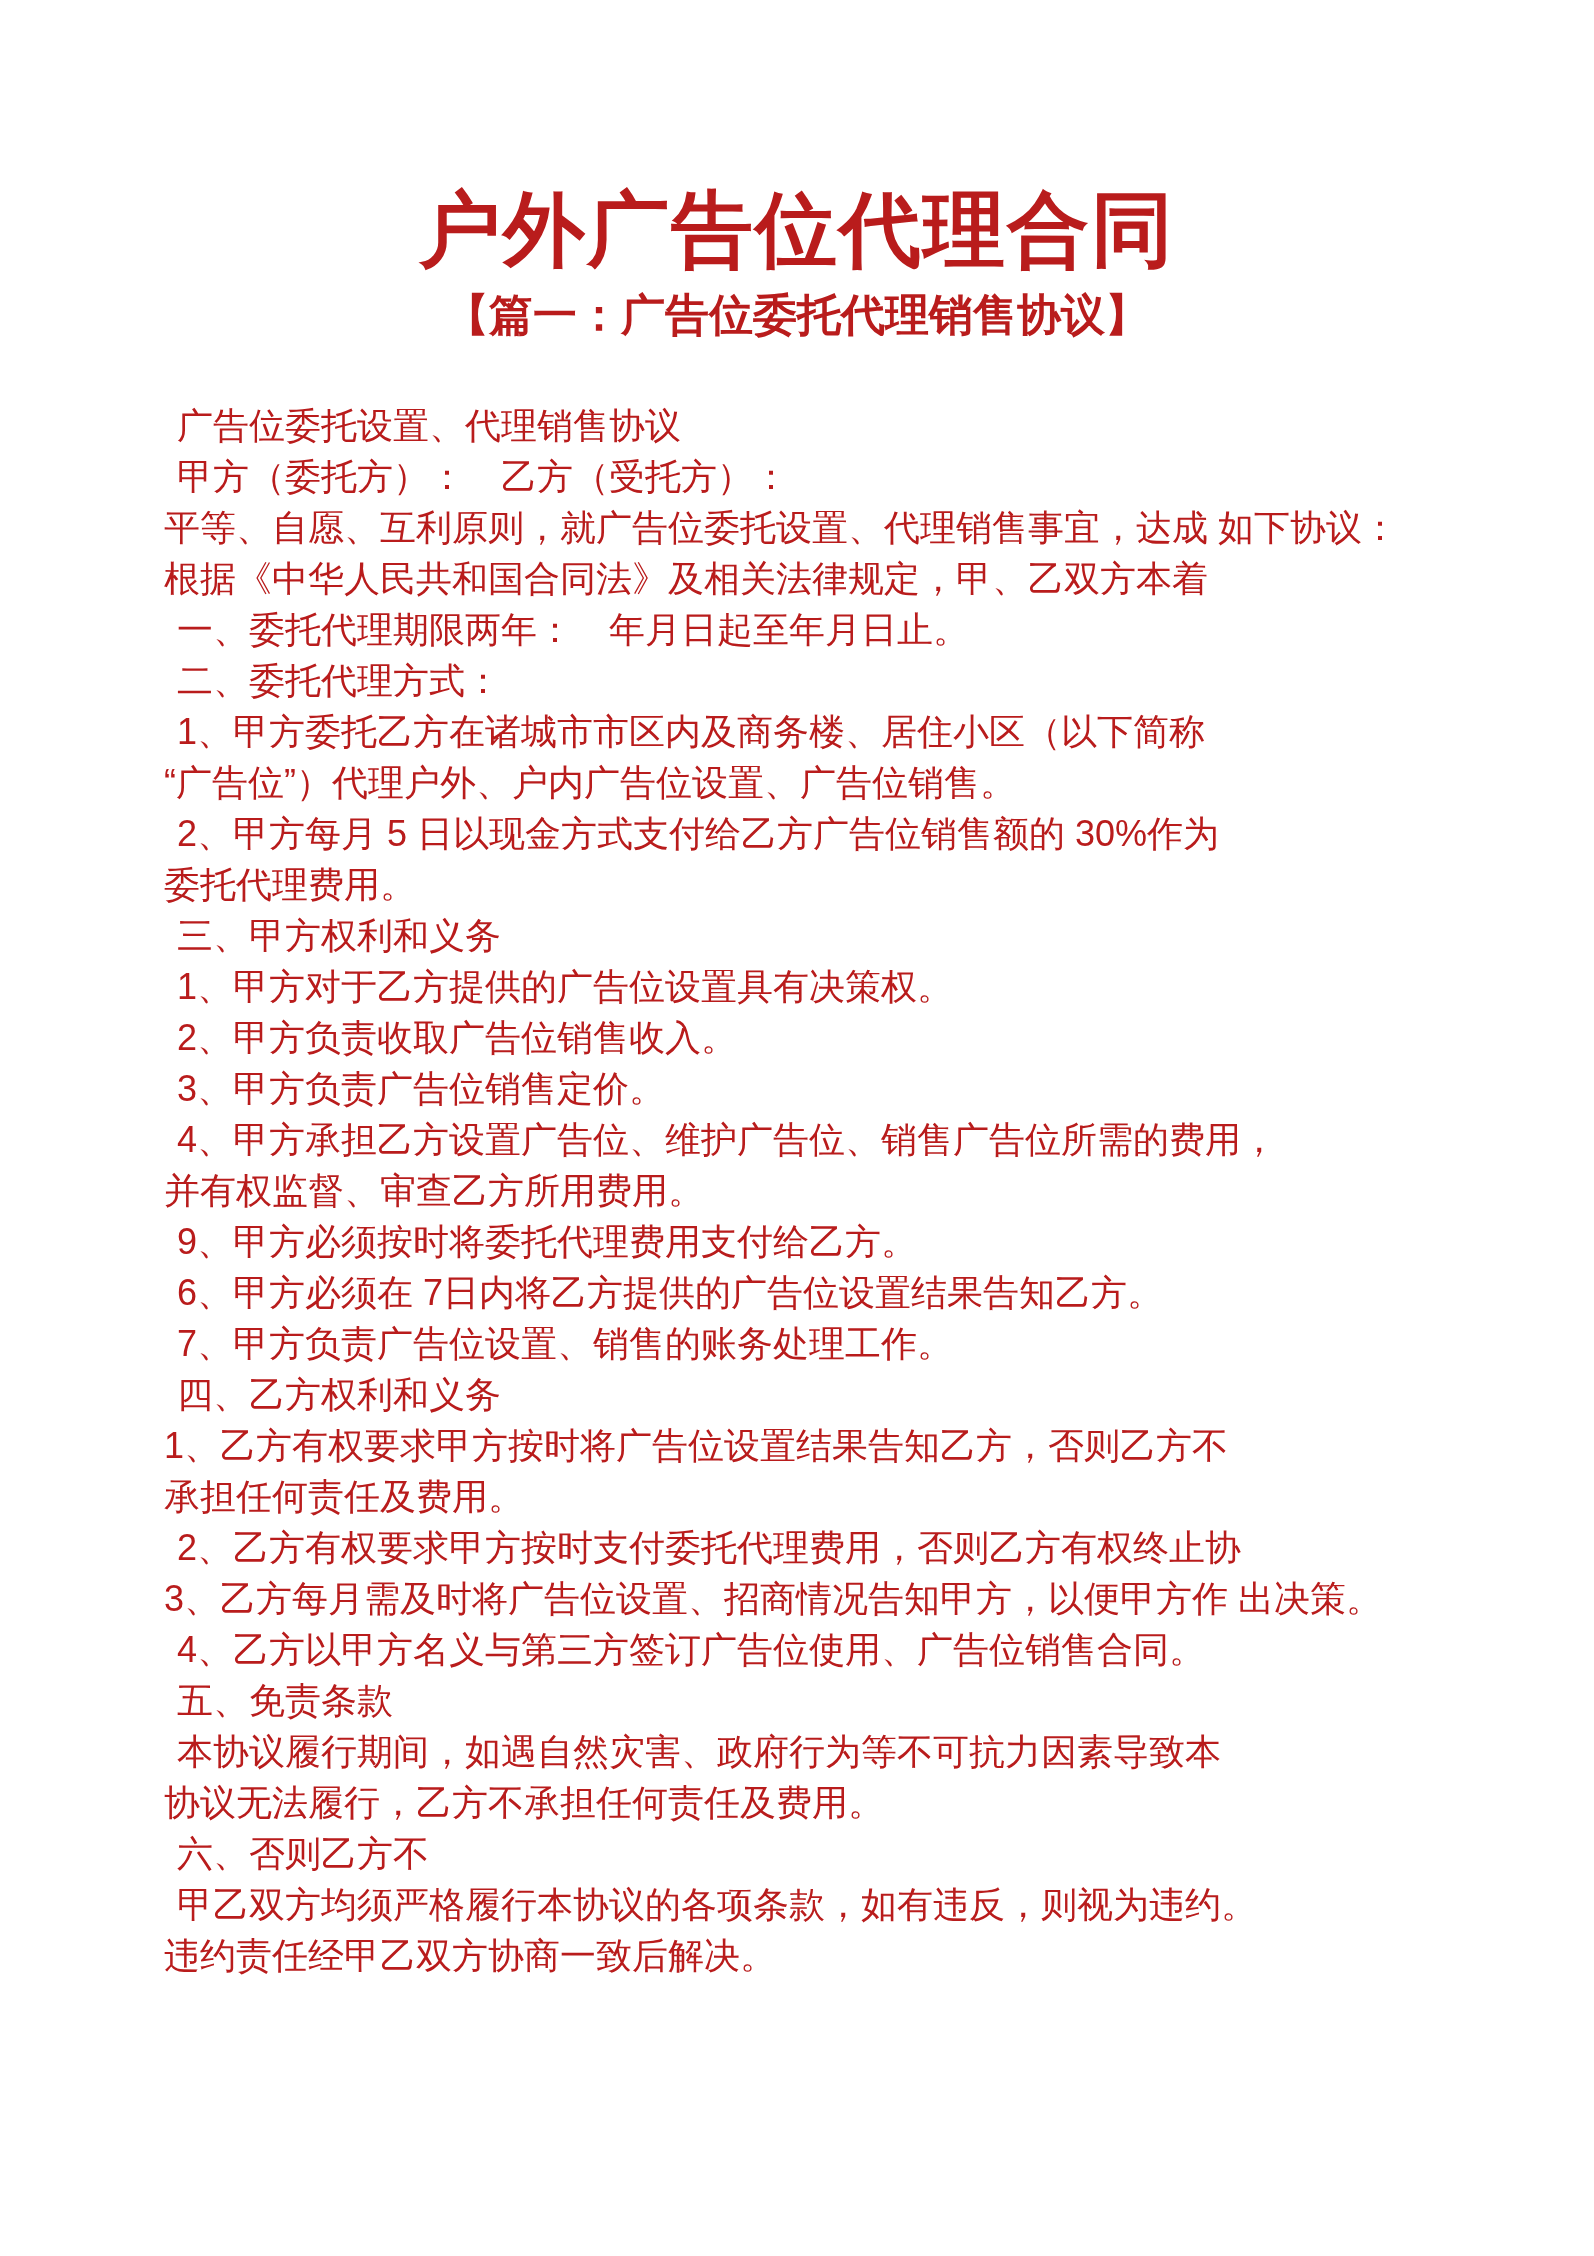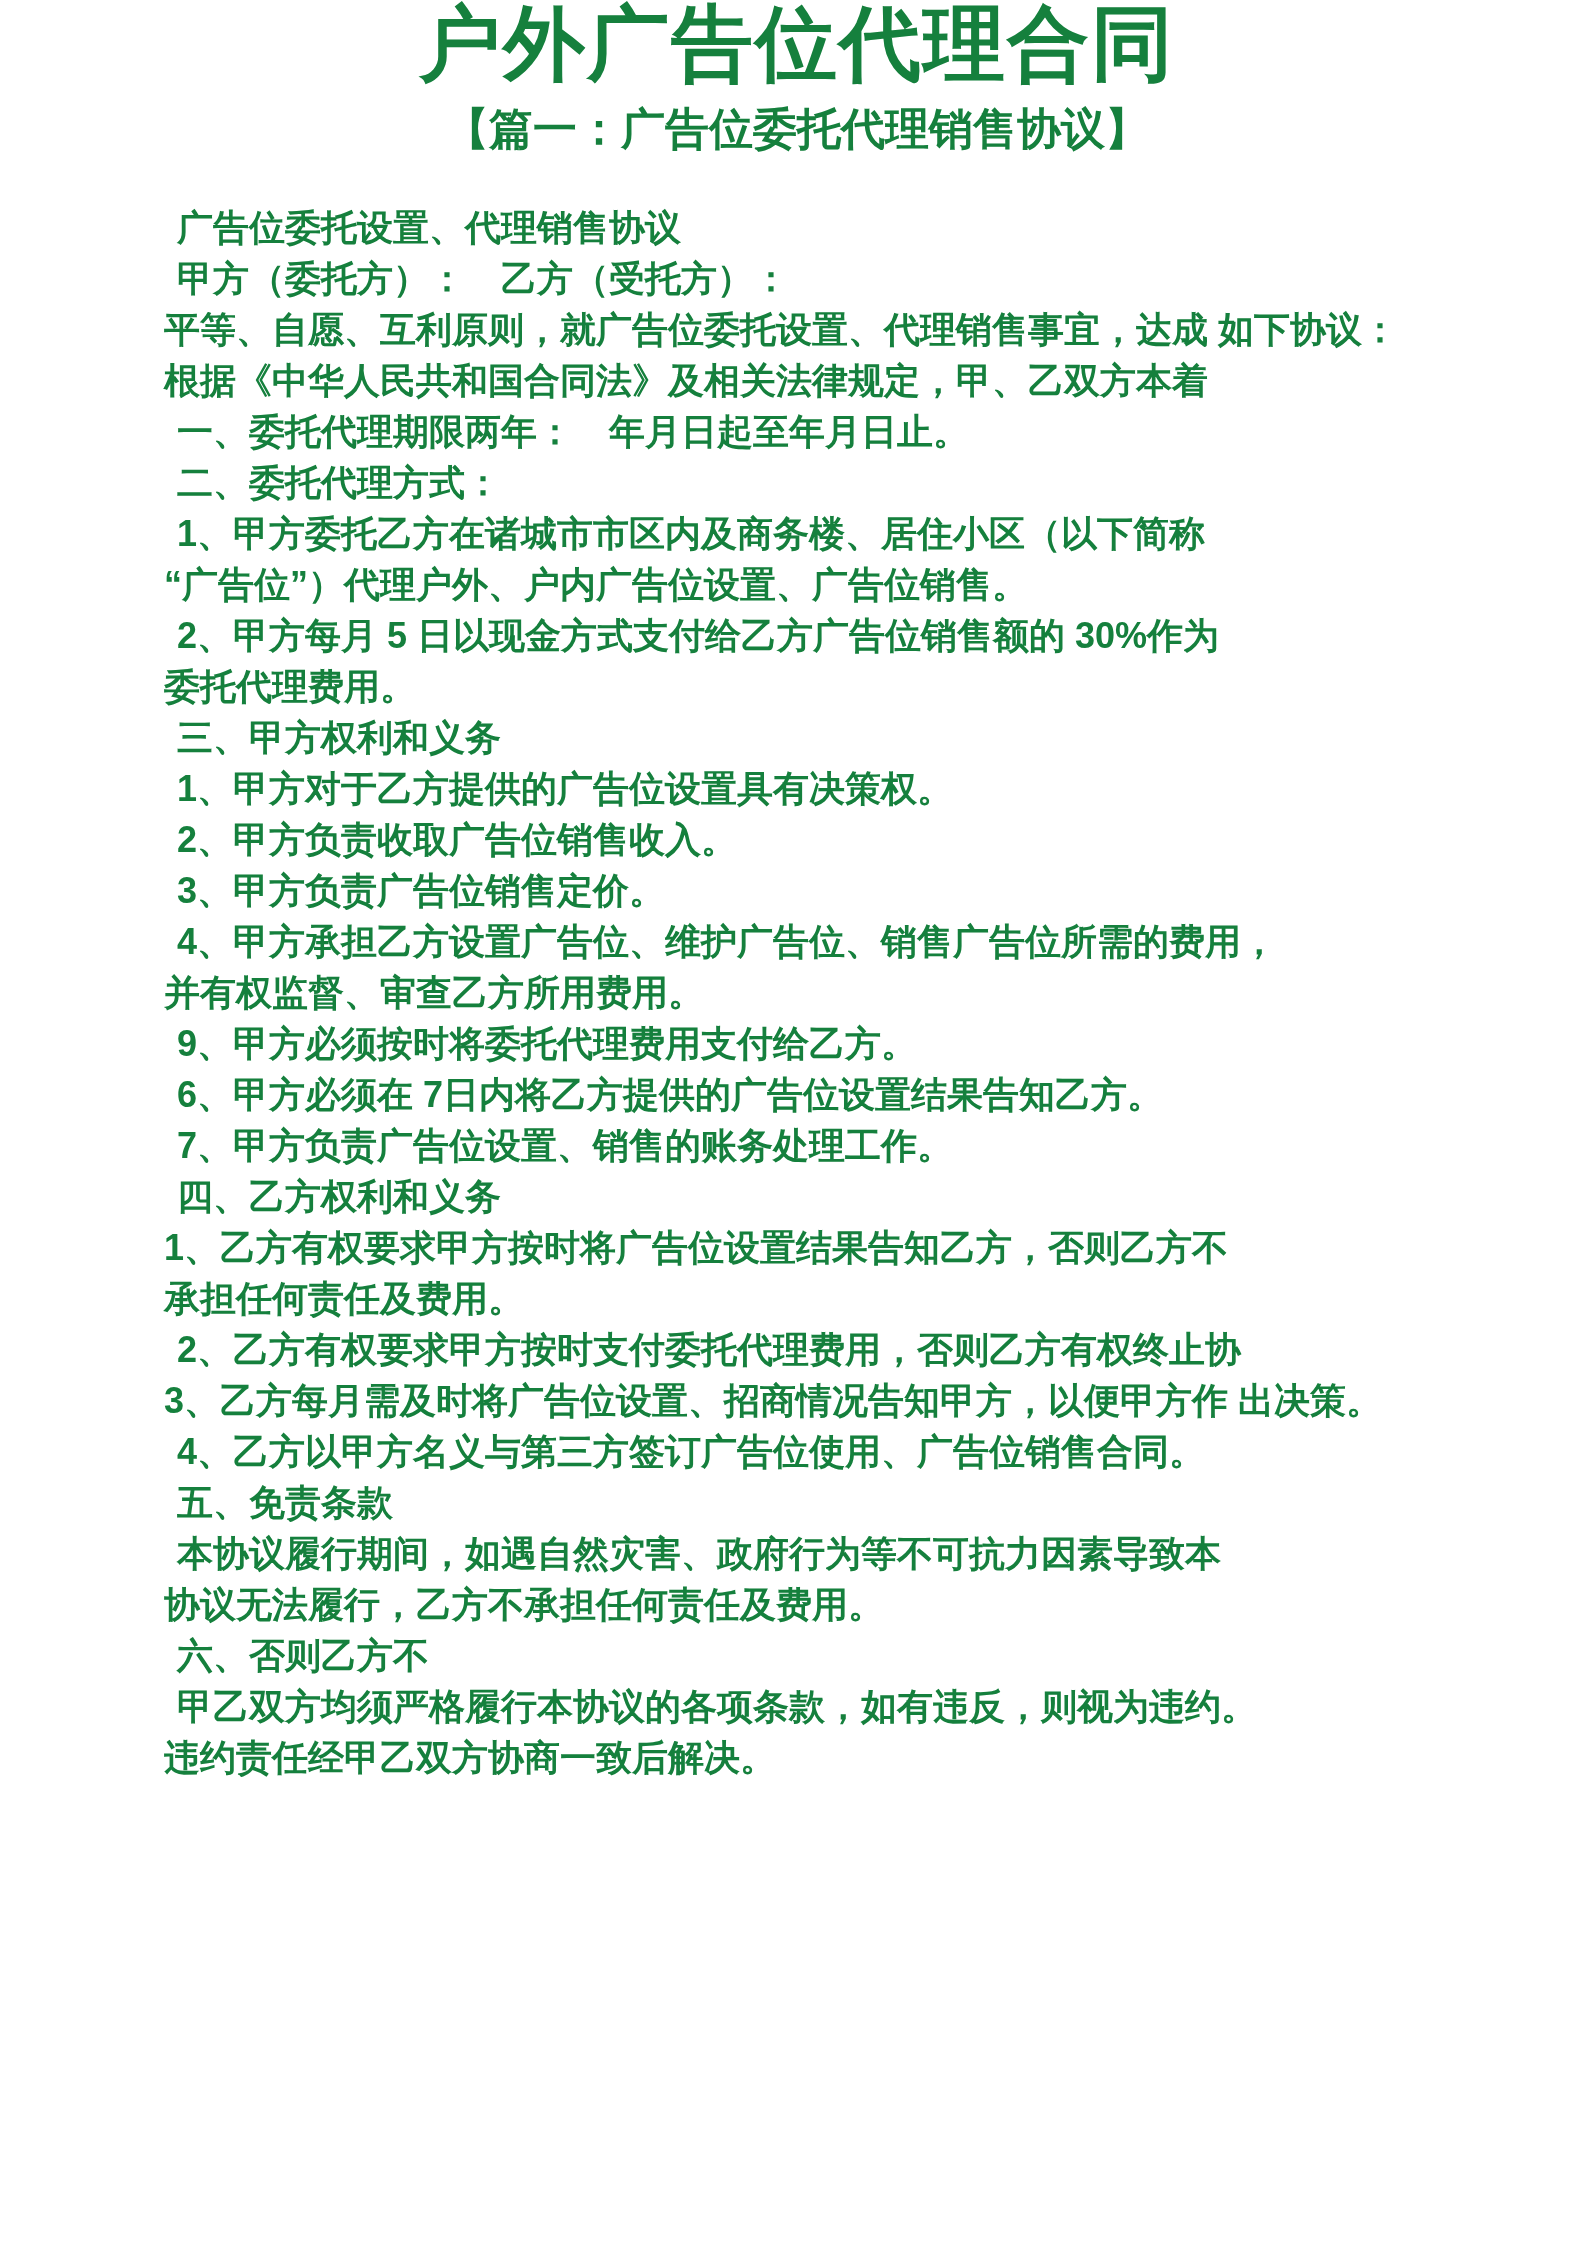--- a/index.html
+++ b/index.html
@@ -5,49 +5,50 @@
   html, body {
     margin: 0;
     padding: 0;
     background: #ffffff;
   }
   .page {
     position: relative;
     width: 1594px;
     height: 2256px;
     background: #ffffff;
-    color: #15803d;
+    color: #b91c1c;
     font-family: "Liberation Sans", "DejaVu Sans", sans-serif;
     box-sizing: border-box;
+    padding-top: 186px;
     overflow: hidden;
   }
   .doc-title {
     margin: 0;
     text-align: center;
     font-size: 82px;
     font-weight: 700;
     line-height: 88px;
     letter-spacing: 2px;
     white-space: nowrap;
   }
   .doc-subtitle {
     margin: 8px 0 0 0;
     text-align: center;
     font-size: 44px;
     font-weight: 700;
     line-height: 66px;
     white-space: nowrap;
   }
   .doc-body {
-    margin-top: 40px;
+    margin-top: 52px;
     padding-left: 164px;
     padding-right: 80px;
     font-size: 36px;
     line-height: 51px;
-    font-weight: 700;
+    font-weight: 400;
   }
   .line {
     white-space: pre;
     height: 51px;
   }
   .line.indent {
     padding-left: 13px;
   }
 </style>
 </head>

